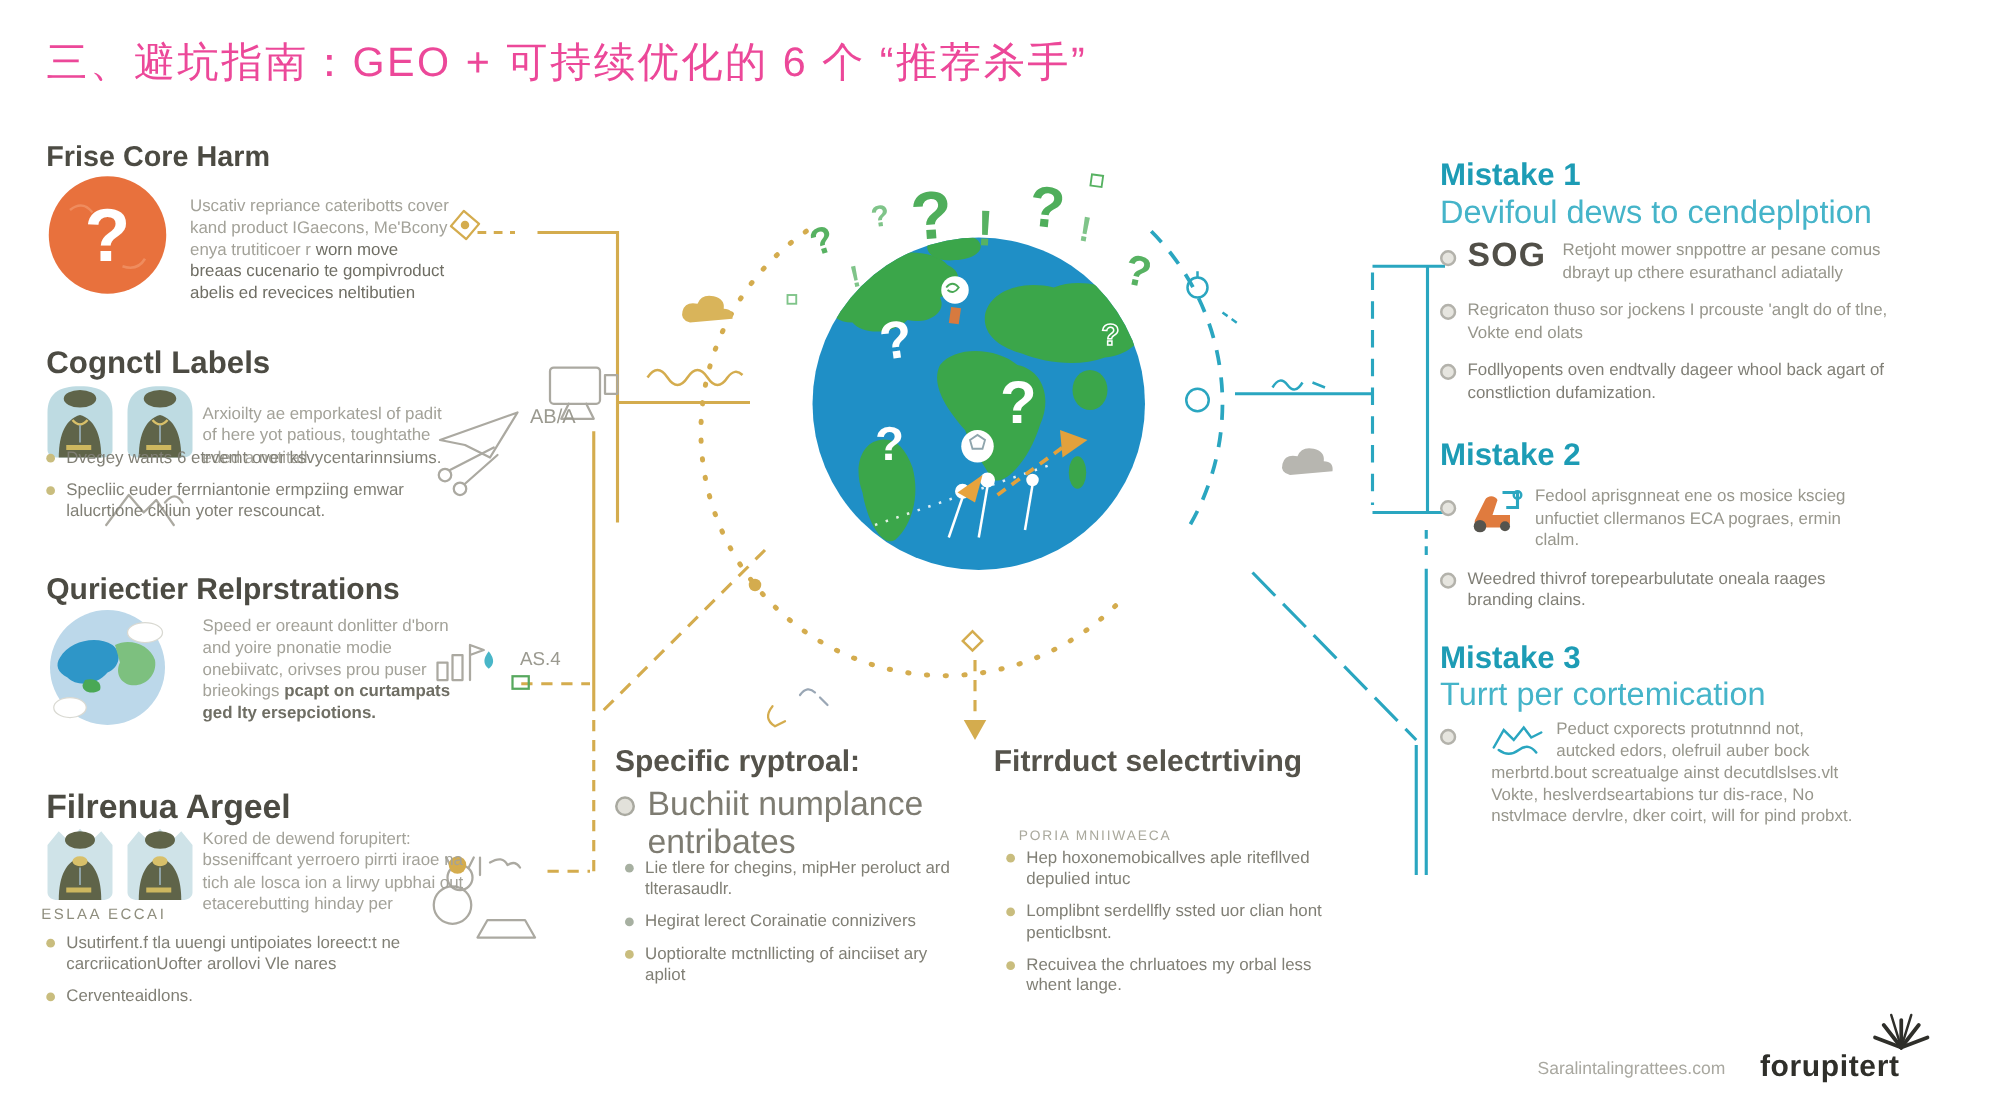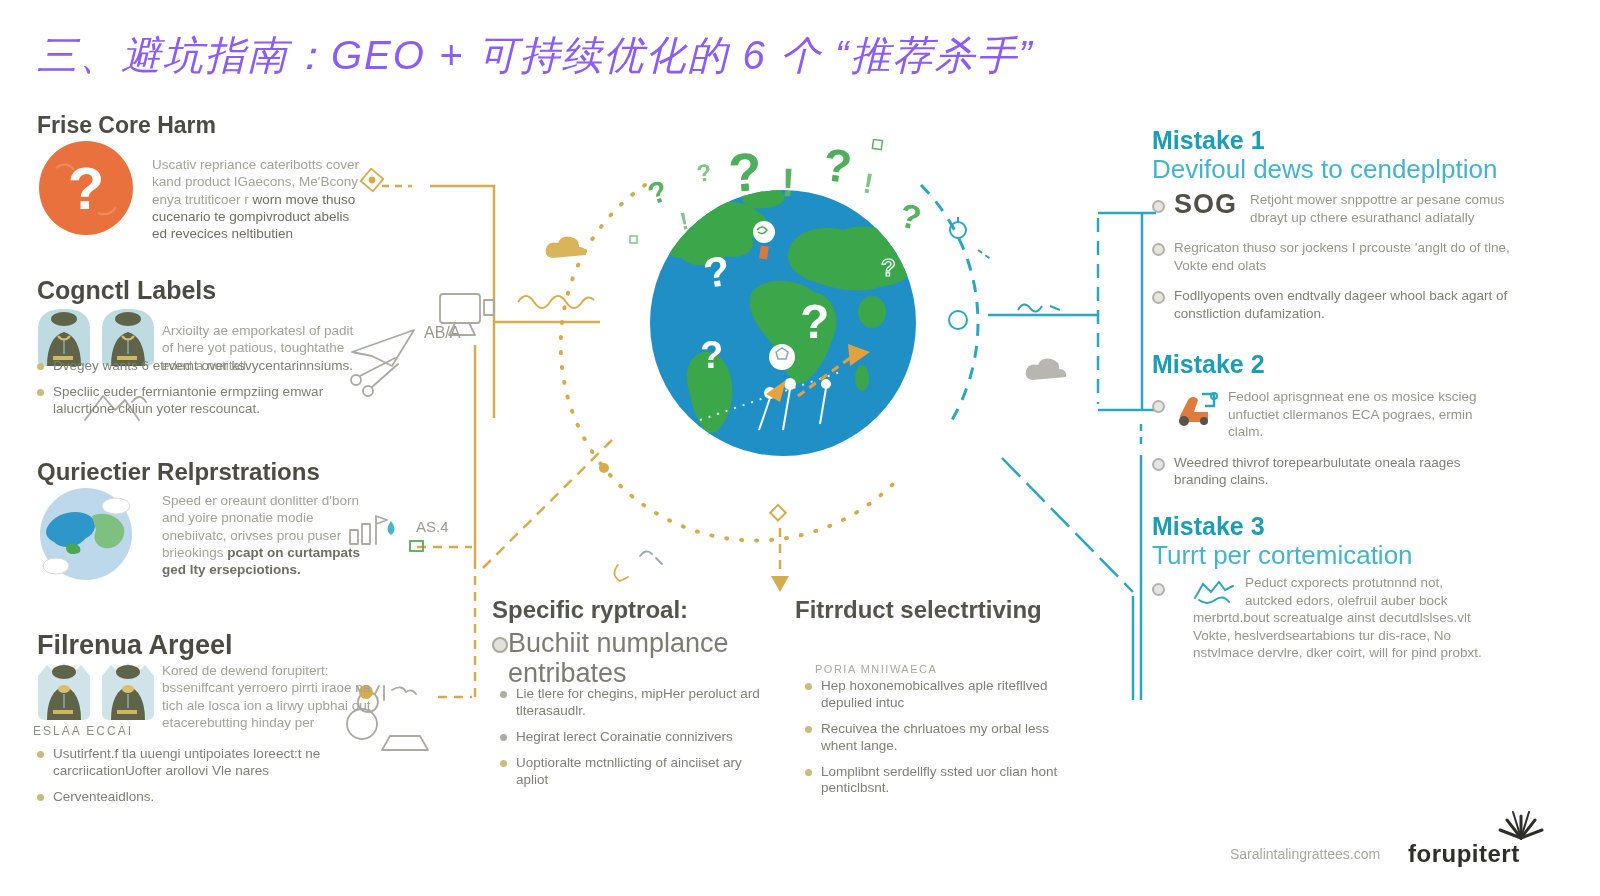--- a/index.html
+++ b/index.html
@@ -1,34 +1,34 @@
 <!DOCTYPE html>
 <html><head>
 <meta charset="utf-8">
 <style>
   html,body{margin:0;padding:0;background:#ffffff;}
   .canvas{position:relative;width:1600px;height:896px;background:#ffffff;overflow:hidden;
           font-family:"Liberation Sans",sans-serif;}
   .abs{position:absolute;}
 
-  .page-title{font-size:40px;color:#8b5cf6;letter-spacing:2px;font-weight:400;white-space:nowrap;font-style:italic;}
+  .page-title{font-size:33px;color:#ec4899;letter-spacing:2px;font-weight:400;white-space:nowrap;}
 
   
   .sec-heading{font-weight:bold;color:#4c4b43;}
   .para{font-size:13.5px;line-height:1.28;color:#a3a299;}
   .para .dark{color:#6f6e64;}
   .bullets{display:flex;flex-direction:column;gap:9px;}
   .b-row{display:flex;gap:9px;align-items:flex-start;font-size:13.5px;line-height:1.25;color:#807f75;}
   .dot{flex:none;width:7px;height:7px;border-radius:50%;background:#c9bd7e;margin-top:5px;}
   .dot.green{background:#a7b0a1;}
   .icon-caption{font-size:12px;color:#8f8e7e;letter-spacing:2px;}
 
   
   .bc-heading{font-size:24px;font-weight:bold;color:#55534b;}
-  .bc-main{display:flex;align-items:flex-start;}
+  .bc-main{display:flex;gap:10px;align-items:flex-start;}
   .bc-main .txt{font-size:27px;line-height:1.12;color:#7e7c72;}
   .ring{flex:none;width:12px;height:12px;border-radius:50%;background:#e2e1da;border:2.5px solid #a9a9a0;margin-top:9px;}
   .bc-note{font-size:11px;color:#aaa99d;letter-spacing:1.5px;}
 
   
   .mk-heading{font-size:25px;font-weight:bold;color:#1d9cb5;}
   .mk-sub{font-size:26px;color:#45b4c9;}
   .mk-row{display:flex;gap:9px;align-items:flex-start;font-size:13.5px;line-height:1.3;color:#97968c;}
   .ring-sm{flex:none;width:9px;height:9px;border-radius:50%;background:#e6e5df;border:2px solid #b3b2ab;margin-top:4px;}
   .lead{font-size:27px;font-weight:bold;color:#514f48;letter-spacing:1px;line-height:1;margin-right:4px;}
@@ -197,21 +197,21 @@
   <div class="abs page-title" style="left:37px;top:28px;">三、避坑指南：GEO + 可持续优化的 6 个 “推荐杀手”</div>
 
   <div class="abs sec-heading" style="left:37px;top:112px;font-size:23px;">Frise Core Harm</div>
   <svg class="abs" style="left:36px;top:138px;" width="100" height="100" viewBox="0 0 100 100">
     <circle cx="50" cy="50" r="47" fill="#e8713d"></circle>
     <path d="M20,30 q10,-8 18,2 M62,75 q12,4 18,-6" stroke="#ef8c5e" fill="none" stroke-width="2"></path>
     <text x="50" y="71" font-size="60" font-weight="bold" fill="#ffffff" text-anchor="middle" font-family="Liberation Sans, sans-serif">?</text>
   </svg>
   <div class="abs para" style="left:152px;top:156px;width:208px;">
     <span>Uscativ repriance cateribotts cover kand product IGaecons, Me'Bcony enya trutiticoer r</span>
-    <span class="dark">worn move thuso cucenario te gompivroduct abelis ed revecices neltibutien</span>
+    <span class="dark">worn move breaas cucenario te gompivroduct abelis ed revecices neltibutien</span>
   </div>
 
   <div class="abs sec-heading" style="left:37px;top:276px;font-size:25px;">Cognctl Labels</div>
   <svg class="abs" style="left:36px;top:306px;" width="122" height="62" viewBox="0 0 122 62">
     <g>
       <path d="M2,24 C2,9 11,3 28,3 C45,3 54,9 54,24 L54,54 C54,58 50,60 46,60 L10,60 C6,60 2,58 2,54 Z" fill="#bedbe2"></path>
       <ellipse cx="28" cy="13" rx="13" ry="7" fill="#5f6449"></ellipse>
       <path d="M11,60 C11,41 17,29 28,26 C39,29 45,41 45,60 Z" fill="#5f6449"></path>
       <path d="M22,30 q6,7 12,0" stroke="#d8c06a" stroke-width="2" fill="none"></path>
       <path d="M28,34 V48" stroke="#93a8ad" stroke-width="1.5"></path>
@@ -306,25 +306,25 @@
 
   <div class="abs bc-heading" style="left:795px;top:596px;">Fitrrduct selectrtiving</div>
   <div class="abs bc-note" style="left:815px;top:663px;">PORIA MNIIWAECA</div>
   <div class="abs bullets" style="left:805px;top:678px;width:268px;">
     <div class="b-row">
         <span class="dot"></span>
         <span>Hep hoxonemobicallves aple ritefllved depulied intuc</span>
       </div>
     <div class="b-row">
         <span class="dot"></span>
+        <span>Lomplibnt serdellfly ssted uor clian hont penticlbsnt.</span>
+      </div>
+    <div class="b-row">
+        <span class="dot"></span>
         <span>Recuivea the chrluatoes my orbal less whent lange.</span>
-      </div>
-    <div class="b-row">
-        <span class="dot"></span>
-        <span>Lomplibnt serdellfly ssted uor clian hont penticlbsnt.</span>
       </div>
   </div>
 
   <div class="abs mk-heading" style="left:1152px;top:126px;">Mistake 1</div>
   <div class="abs mk-sub" style="left:1152px;top:154px;">Devifoul dews to cendeplption</div>
   <div class="abs mk-stack" style="left:1152px;top:191px;width:382px;">
     <div class="mk-row">
       <span class="ring-sm" style="margin-top:9px;"></span>
       <span class="lead">SOG</span>
       <span style="width:300px;">Retjoht mower snppottre ar pesane comus dbrayt up cthere esurathancl adiatally</span>

